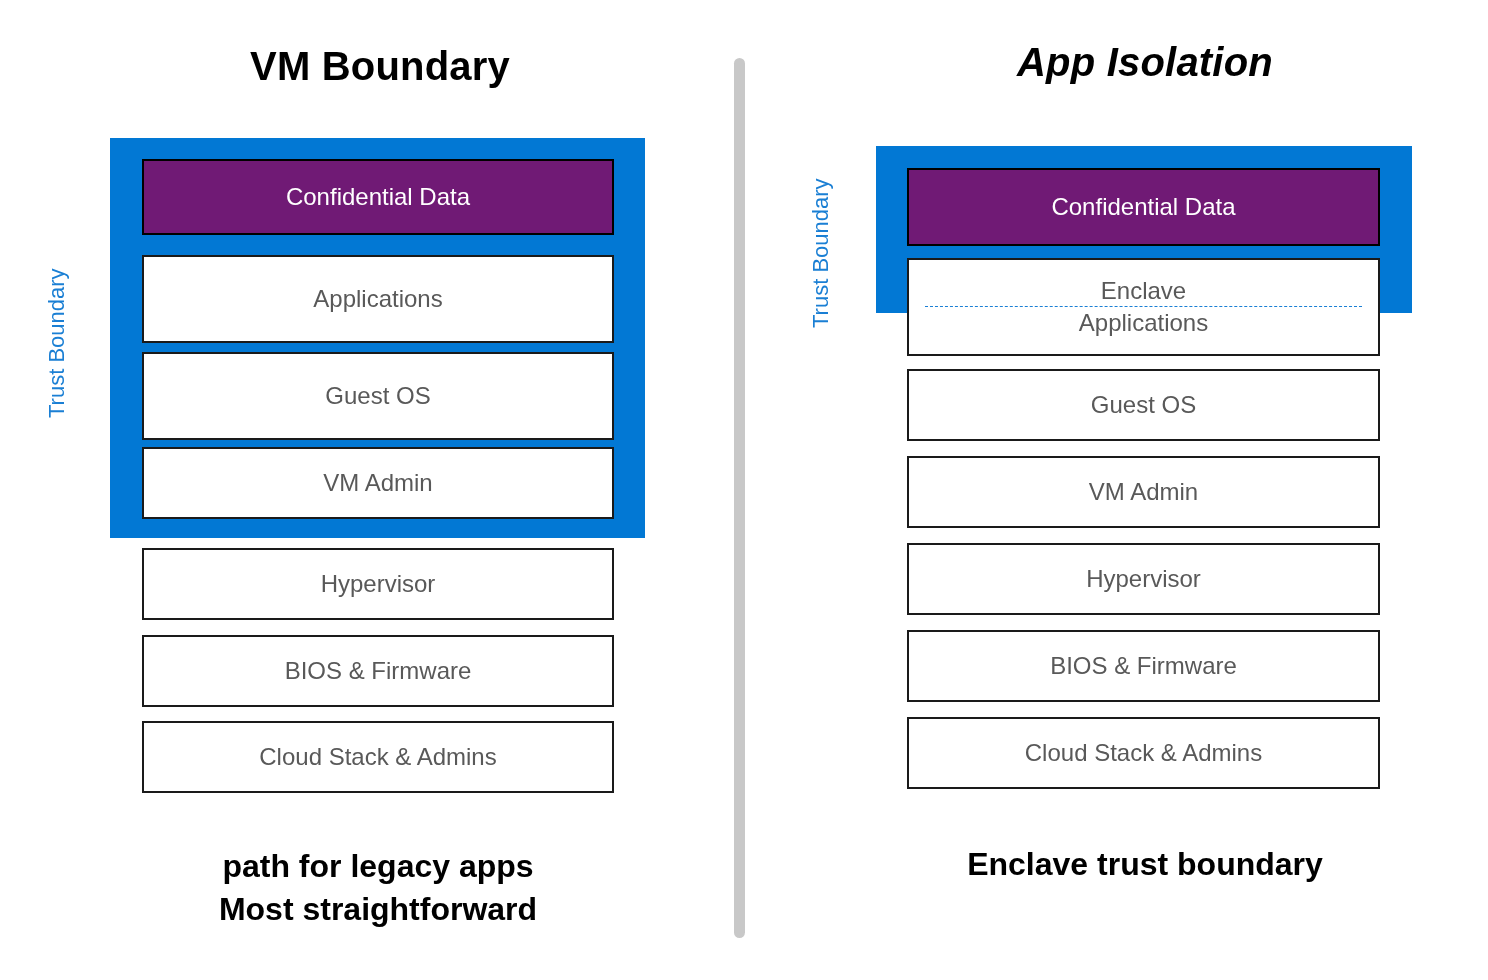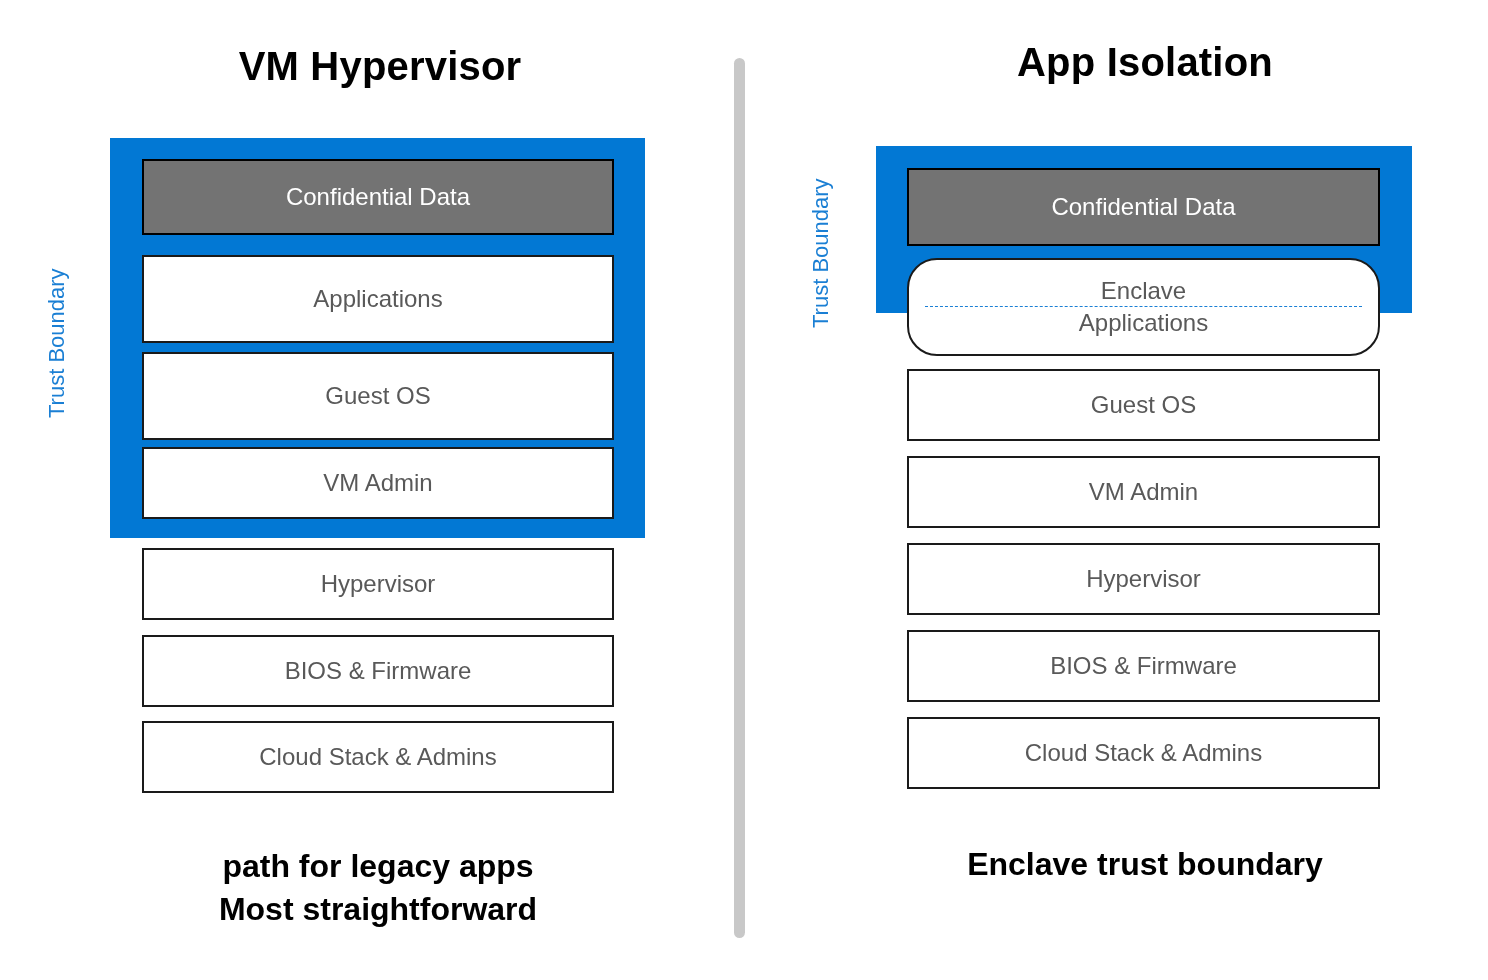--- a/index.html
+++ b/index.html
@@ -26,21 +26,21 @@
   .panel-title {
     position: absolute;
     font-size: 40px;
     font-weight: bold;
     color: #000000;
     text-align: center;
     white-space: nowrap;
     letter-spacing: 0.2px;
   }
   #title-left  { left: 160px; top: 44px; width: 440px; }
-  #title-right { left: 930px; top: 40px; width: 430px; }
+  #title-right { left: 930px; top: 40px; width: 430px; font-style: italic; }
 
   
   .divider {
     position: absolute;
     left: 734px;
     top: 58px;
     width: 11px;
     height: 880px;
     background: #c8c8c8;
     border-radius: 6px;
@@ -83,21 +83,21 @@
     display: flex;
     align-items: center;
     justify-content: center;
     background: #ffffff;
     border: 2px solid #1a1a1a;
     color: #595959;
     font-size: 24px;
     font-weight: 400;
   }
   .stack-box.confidential {
-    background: #737373;
+    background: #701a75;
     border-color: #000000;
     color: #ffffff;
   }
 
   
   .col-left .stack-box { left: 142px; width: 472px; }
   #l-box-0 { top: 159px;  height: 76px; }
   #l-box-1 { top: 255px;  height: 88px; }
   #l-box-2 { top: 352px;  height: 88px; }
   #l-box-3 { top: 447px;  height: 72px; }
@@ -112,21 +112,20 @@
   #r-box-2 { top: 369px; height: 72px; }
   #r-box-3 { top: 456px; height: 72px; }
   #r-box-4 { top: 543px; height: 72px; }
   #r-box-5 { top: 630px; height: 72px; }
   #r-box-6 { top: 717px; height: 72px; }
 
   
   #r-box-1 {
     display: block;
     padding: 16px;
-    border-radius: 30px;
   }
   .enclave-top,
   .enclave-bottom {
     height: 50%;
     display: flex;
     align-items: center;
     justify-content: center;
     color: #595959;
     font-size: 24px;
     box-sizing: border-box;
@@ -144,21 +143,21 @@
   }
   #caption-left  { left: 130px; top: 845px; width: 496px; }
   #caption-right { left: 900px; top: 843px; width: 490px; }
   .caption-line { display: block; }
 </style>
 </head>
 <body>
 
 <div class="stage">
 
-  <div class="panel-title" id="title-left">VM Hypervisor</div>
+  <div class="panel-title" id="title-left">VM Boundary</div>
 
   <div class="panel-title" id="title-right">App Isolation</div>
 
   <div class="divider"></div>
 
   <div class="col-left">
 
     <div class="tb-label" id="tb-label-left">Trust Boundary</div>
 
     <div class="trust-box" id="trust-box-left"></div>

